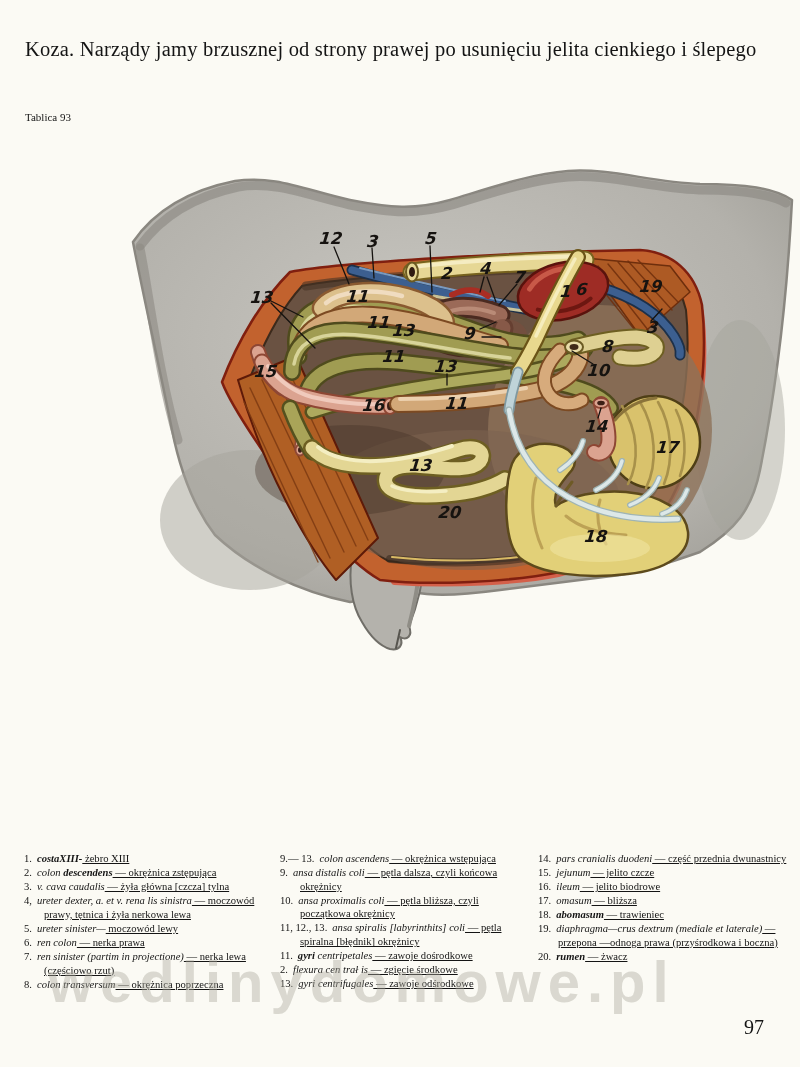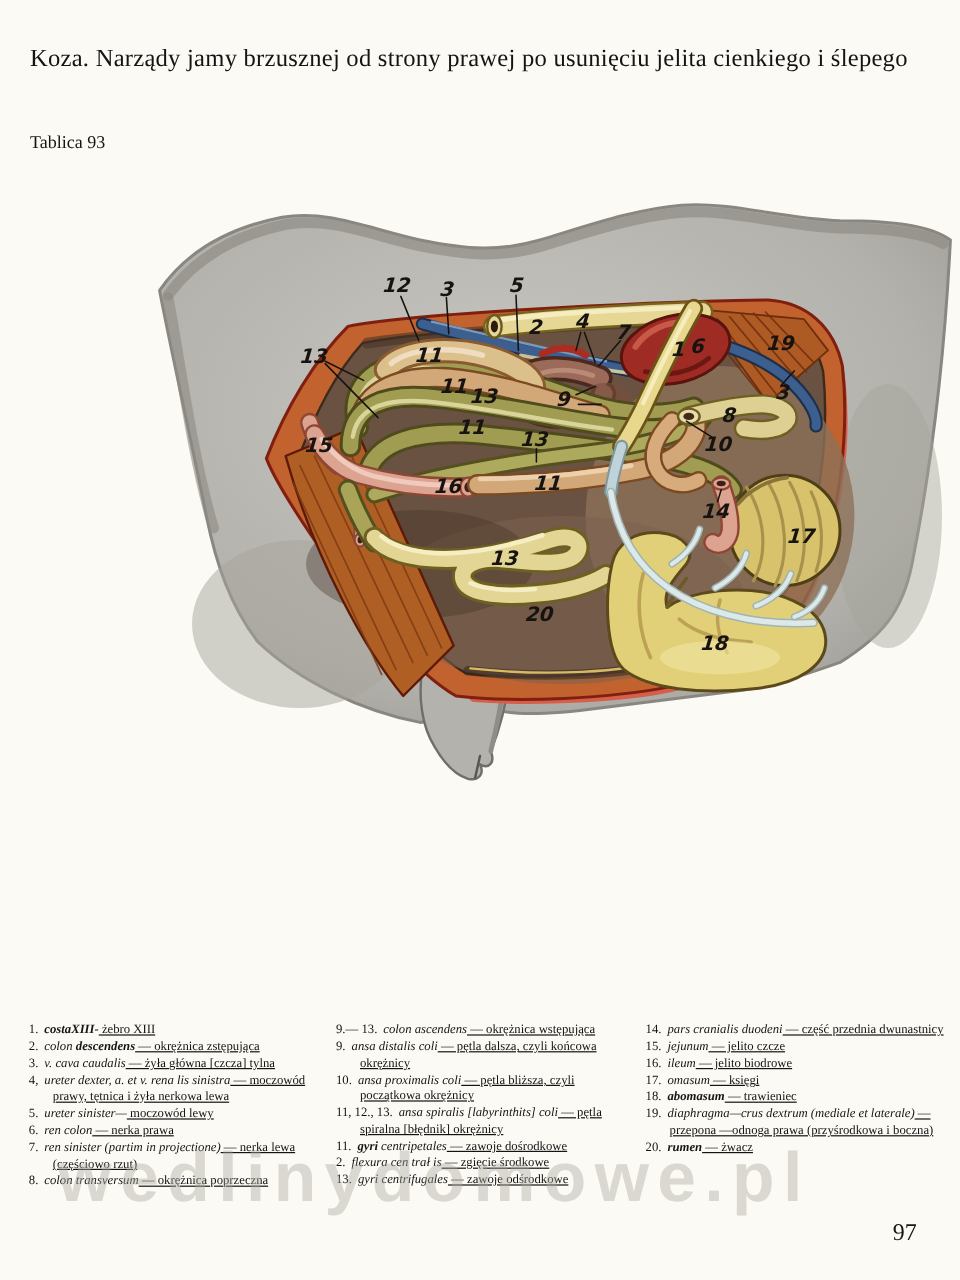--- a/index.html
+++ b/index.html
@@ -1,21 +1,21 @@
 <!DOCTYPE html>
 <html><head>
 <meta charset="utf-8">
 <style>
   html,body{margin:0;padding:0;}
   body{width:800px;height:1067px;position:relative;background:#fbfaf4;
        font-family:"Liberation Serif", serif;color:#141414;overflow:hidden;}
   #page{position:absolute;inset:0;}
   .title{position:absolute;left:25px;top:36px;width:760px;
          font-size:20.5px;line-height:1.35;letter-spacing:.2px;}
-  .subtitle{position:absolute;left:25px;top:111px;font-size:15px;}
+  .subtitle{position:absolute;left:25px;top:111px;font-size:11px;}
   #figure{position:absolute;left:0;top:0;width:800px;height:1067px;}
   #figure svg{position:absolute;left:0;top:0;}
   #fig-labels{position:absolute;left:0;top:0;width:800px;height:1067px;pointer-events:none;}
   .flabel{position:absolute;transform:translate(-50%,-50%) skewX(-6deg);
           font-family:"DejaVu Sans",sans-serif;font-style:italic;font-weight:700;
           font-size:16.5px;color:#161310;}
   #legend{position:absolute;left:24px;top:852px;width:772px;display:grid;
           grid-template-columns:250px 252px 258px;column-gap:6px;
           font-size:10.6px;line-height:13.6px;}
   .li{text-indent:-20px;padding-left:20px;margin:0 0 .5px 0;}
@@ -302,21 +302,21 @@
         <div class="li"><span class="ln">10.</span><span class="s-i">ansa proximalis coli</span><span class="s-r"> — pętla bliższa, czyli początkowa okrężnicy</span></div>
         <div class="li"><span class="ln">11, 12., 13.</span><span class="s-i">ansa spiralis [labyrinthits] coli</span><span class="s-r"> — pętla spiralna [błędnik] okrężnicy</span></div>
         <div class="li"><span class="ln">11.</span><span class="s-b">gyri</span><span class="s-i"> centripetales</span><span class="s-r"> — zawoje dośrodkowe</span></div>
         <div class="li"><span class="ln">2.</span><span class="s-i">flexura cen trał is</span><span class="s-r"> — zgięcie środkowe</span></div>
         <div class="li"><span class="ln">13.</span><span class="s-i">gyri centrifugales</span><span class="s-r"> — zawoje odśrodkowe</span></div>
       </div>
     <div class="lcol">
         <div class="li"><span class="ln">14.</span><span class="s-i">pars cranialis duodeni</span><span class="s-r"> — część przednia dwunastnicy</span></div>
         <div class="li"><span class="ln">15.</span><span class="s-i">jejunum</span><span class="s-r"> — jelito czcze</span></div>
         <div class="li"><span class="ln">16.</span><span class="s-i">ileum</span><span class="s-r"> — jelito biodrowe</span></div>
-        <div class="li"><span class="ln">17.</span><span class="s-i">omasum</span><span class="s-r"> — księgi</span></div>
+        <div class="li"><span class="ln">17.</span><span class="s-i">omasum</span><span class="s-r"> — bliższa</span></div>
         <div class="li"><span class="ln">18.</span><span class="s-b">abomasum</span><span class="s-r"> — trawieniec</span></div>
         <div class="li"><span class="ln">19.</span><span class="s-i">diaphragma—crus dextrum (mediale et laterale)</span><span class="s-r"> — przepona —odnoga prawa (przyśrodkowa i boczna)</span></div>
         <div class="li"><span class="ln">20.</span><span class="s-b">rumen</span><span class="s-r"> — żwacz</span></div>
       </div>
   </div>
 
   <div id="watermark">wedlinydomowe.pl</div>
   <div id="pagenum">97</div>
 </div>
 

